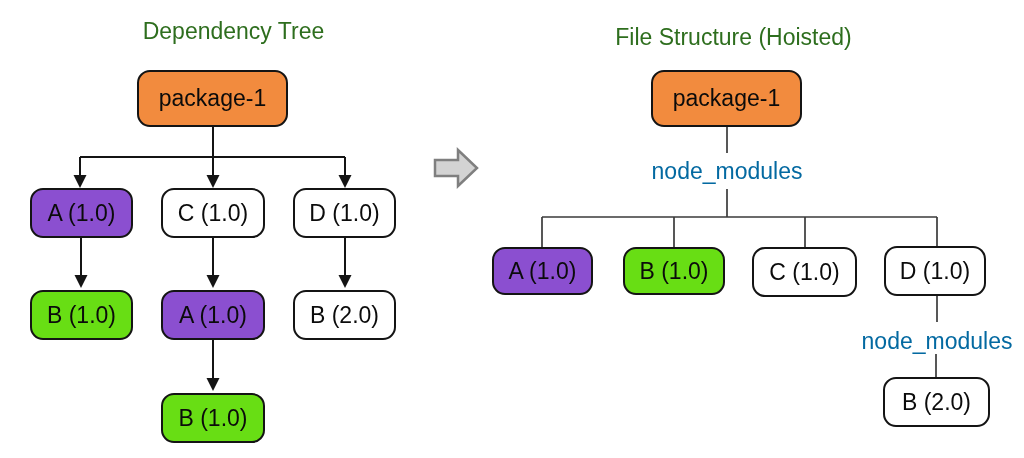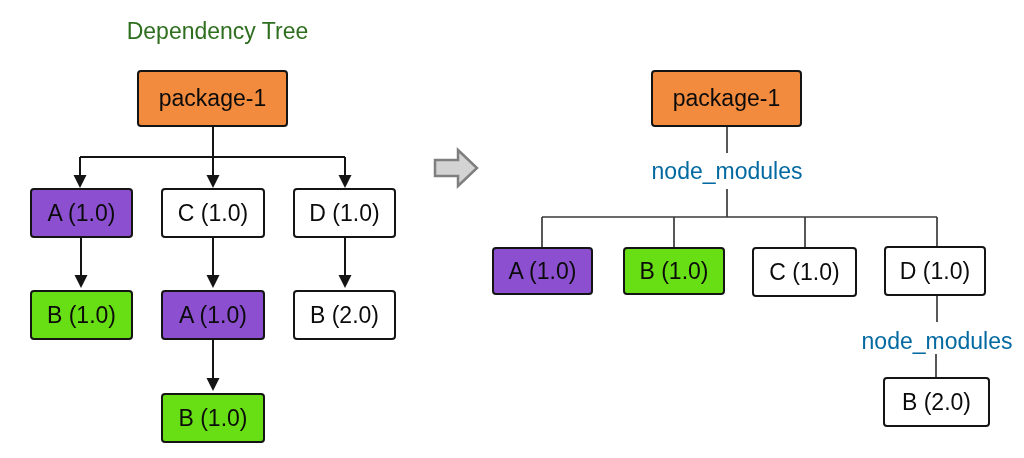--- a/index.html
+++ b/index.html
@@ -14,25 +14,26 @@
     width: 1024px; height: 458px;
     background: #ffffff;
   }
   .title {
     position: absolute;
     color: #2E6E1E;
     font-size: 23px;
     font-weight: 500;
     text-align: center;
     white-space: nowrap;
+    margin-left: 16px;
   }
   .node {
     position: absolute;
     border: 2px solid #141414;
-    border-radius: 4px;
+    border-radius: 13px;
     display: flex;
     align-items: center;
     justify-content: center;
     font-size: 23px;
     color: #0b0b0b;
     background: #ffffff;
     box-sizing: border-box;
     white-space: nowrap;
   }
   .nm-label {
@@ -99,20 +100,21 @@
   <div class="node" style="left: 30px; top: 188px; width: 103px; height: 50px; background-color: rgb(139, 79, 208);">A (1.0)</div>
   <div class="node" style="left: 161px; top: 188px; width: 104px; height: 50px; background-color: rgb(255, 255, 255);">C (1.0)</div>
   <div class="node" style="left: 293px; top: 188px; width: 103px; height: 50px; background-color: rgb(255, 255, 255);">D (1.0)</div>
 
   <div class="node" style="left: 30px; top: 290px; width: 103px; height: 50px; background-color: rgb(104, 222, 20);">B (1.0)</div>
   <div class="node" style="left: 161px; top: 290px; width: 104px; height: 50px; background-color: rgb(139, 79, 208);">A (1.0)</div>
   <div class="node" style="left: 293px; top: 290px; width: 103px; height: 50px; background-color: rgb(255, 255, 255);">B (2.0)</div>
 
   <div class="node" style="left: 161px; top: 393px; width: 104px; height: 50px; background-color: rgb(104, 222, 20);">B (1.0)</div>
 
+  <div class="title" style="left:570px; top:24px; width:295px;">File Structure (Hoisted)</div>
 
   <div class="node" style="left: 651px; top: 70px; width: 151px; height: 57px; background-color: rgb(242, 139, 62);">package-1</div>
 
   <div class="nm-label" style="left:640px; top:158px; width:174px;">node_modules</div>
 
   <div class="node" style="left: 492px; top: 247px; width: 101px; height: 48px; background-color: rgb(139, 79, 208);">A (1.0)</div>
   <div class="node" style="left: 623px; top: 247px; width: 102px; height: 48px; background-color: rgb(104, 222, 20);">B (1.0)</div>
   <div class="node" style="left: 752px; top: 247px; width: 105px; height: 50px; background-color: rgb(255, 255, 255);">C (1.0)</div>
   <div class="node" style="left: 884px; top: 246px; width: 102px; height: 50px; background-color: rgb(255, 255, 255);">D (1.0)</div>
 

